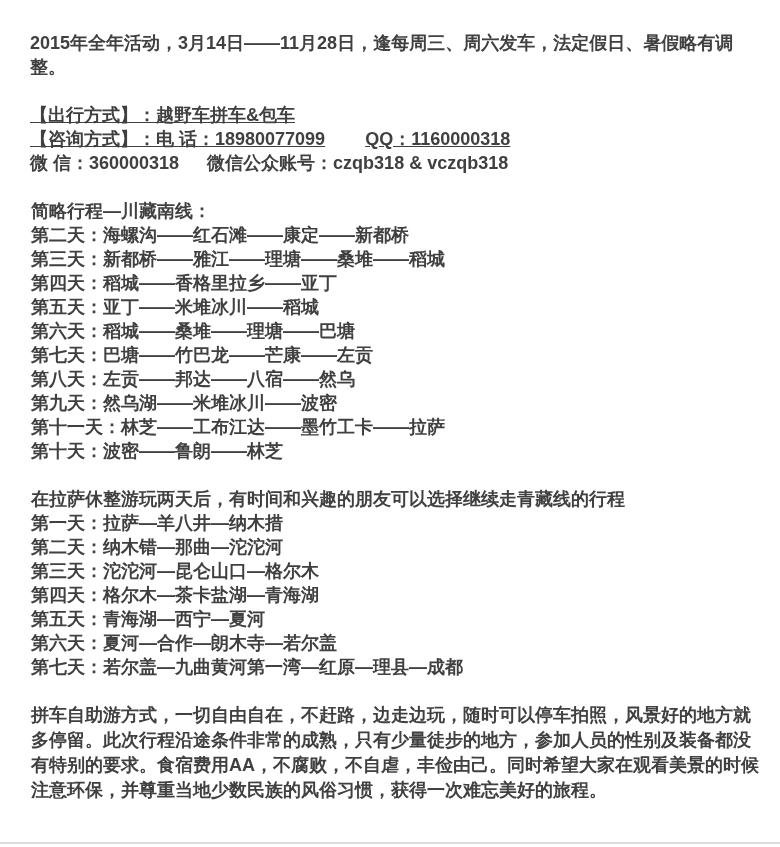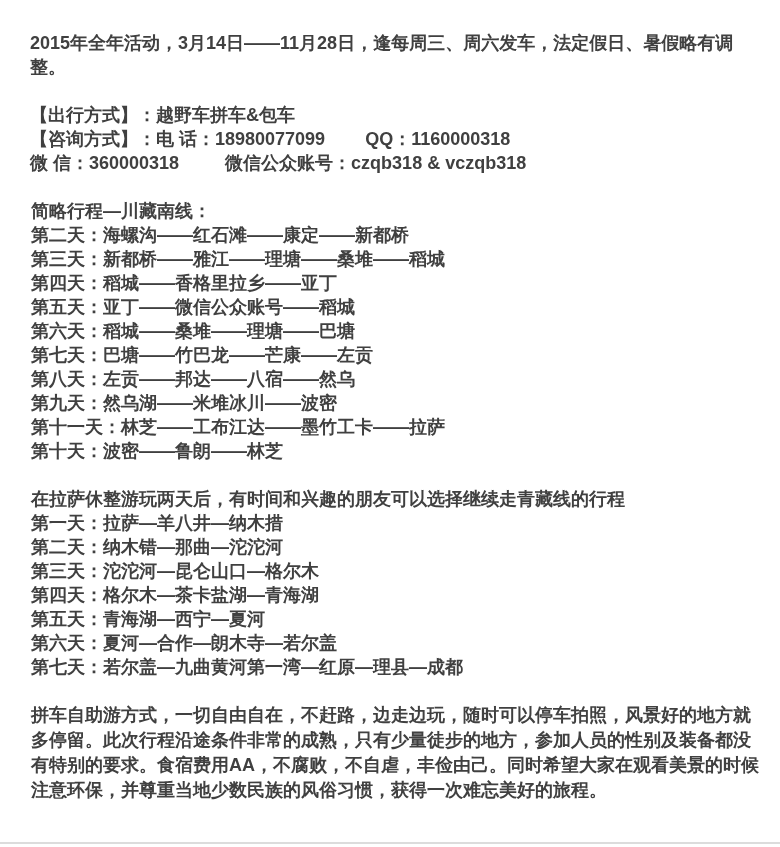--- a/index.html
+++ b/index.html
@@ -21,25 +21,25 @@
   }
   .content {
     padding: 31px 14px 0 30px;
   }
   p.line {
     margin: 0;
     white-space: pre-wrap;
     word-break: break-word;
   }
   .group { margin-top: 24px; }
-  .ind-a { margin-left: 17px; }  
+  .ind-a { margin-left: 17px; text-decoration: underline; }  
   .ind-b { margin-left: 8px; }   
   .ind-c { margin-left: 1px; }  
   .gap-qq  { margin-left: 40px; }
-  .gap-pub { margin-left: 46px; text-align: center; }
+  .gap-pub { margin-left: 28px; text-align: center; }
   .closing { line-height: 25px; }
   .bottom-divider {
     position: absolute;
     left: 0;
     top: 842px;
     width: 100%;
     height: 2px;
     background: #dcdcdc;
   }
 </style>
@@ -55,21 +55,21 @@
       <p class="line ind-a">【出行方式】：越野车拼车&amp;包车</p>
       <p class="line ind-a"><span>【咨询方式】：电 话：18980077099</span><span class="gap-qq">QQ：1160000318</span></p>
       <p class="line ind-b"><span>微 信：360000318</span><span class="gap-pub">微信公众账号：czqb318 &amp; vczqb318</span></p>
     </div>
 
     <div class="group ind-c">
       <p class="line">简略行程—川藏南线：</p>
       <p class="line">第二天：海螺沟——红石滩——康定——新都桥</p>
       <p class="line">第三天：新都桥——雅江——理塘——桑堆——稻城</p>
       <p class="line">第四天：稻城——香格里拉乡——亚丁</p>
-      <p class="line">第五天：亚丁——微信公众账号——稻城</p>
+      <p class="line">第五天：亚丁——米堆冰川——稻城</p>
       <p class="line">第六天：稻城——桑堆——理塘——巴塘</p>
       <p class="line">第七天：巴塘——竹巴龙——芒康——左贡</p>
       <p class="line">第八天：左贡——邦达——八宿——然乌</p>
       <p class="line">第九天：然乌湖——米堆冰川——波密</p>
       <p class="line">第十一天：林芝——工布江达——墨竹工卡——拉萨</p>
       <p class="line">第十天：波密——鲁朗——林芝</p>
     </div>
 
     <div class="group ind-c">
       <p class="line">在拉萨休整游玩两天后，有时间和兴趣的朋友可以选择继续走青藏线的行程</p>

